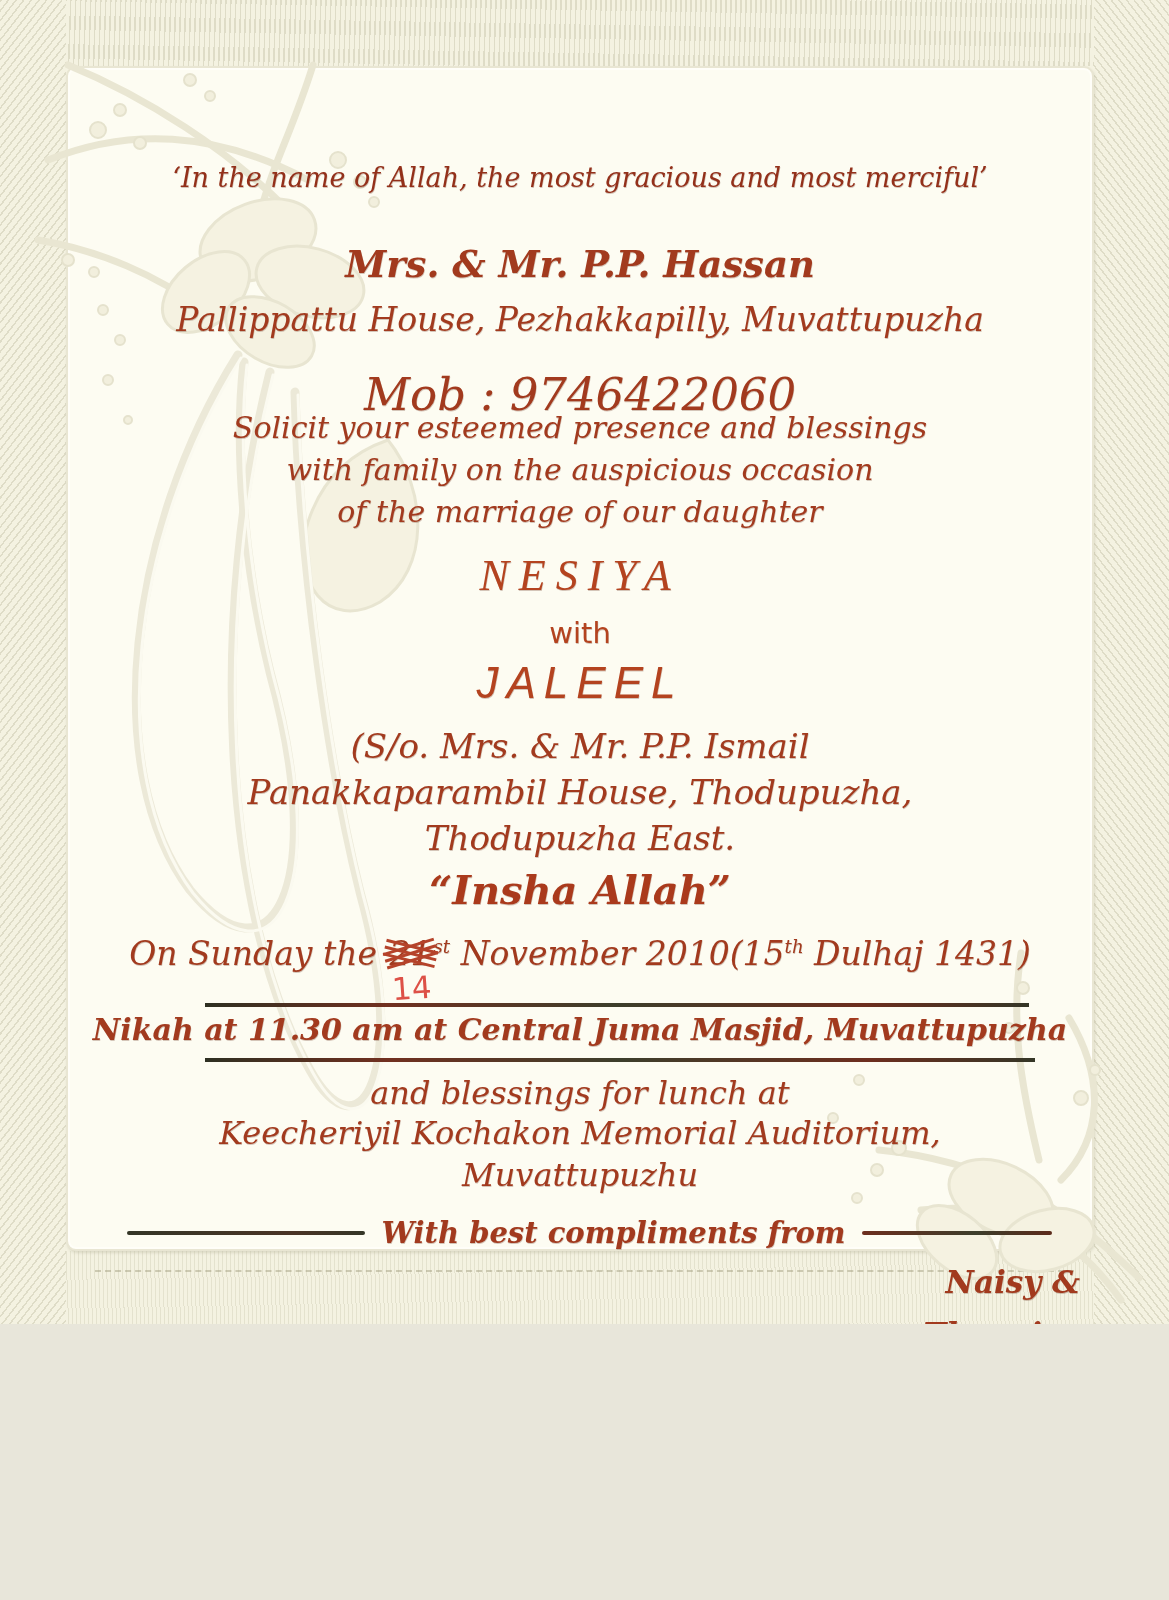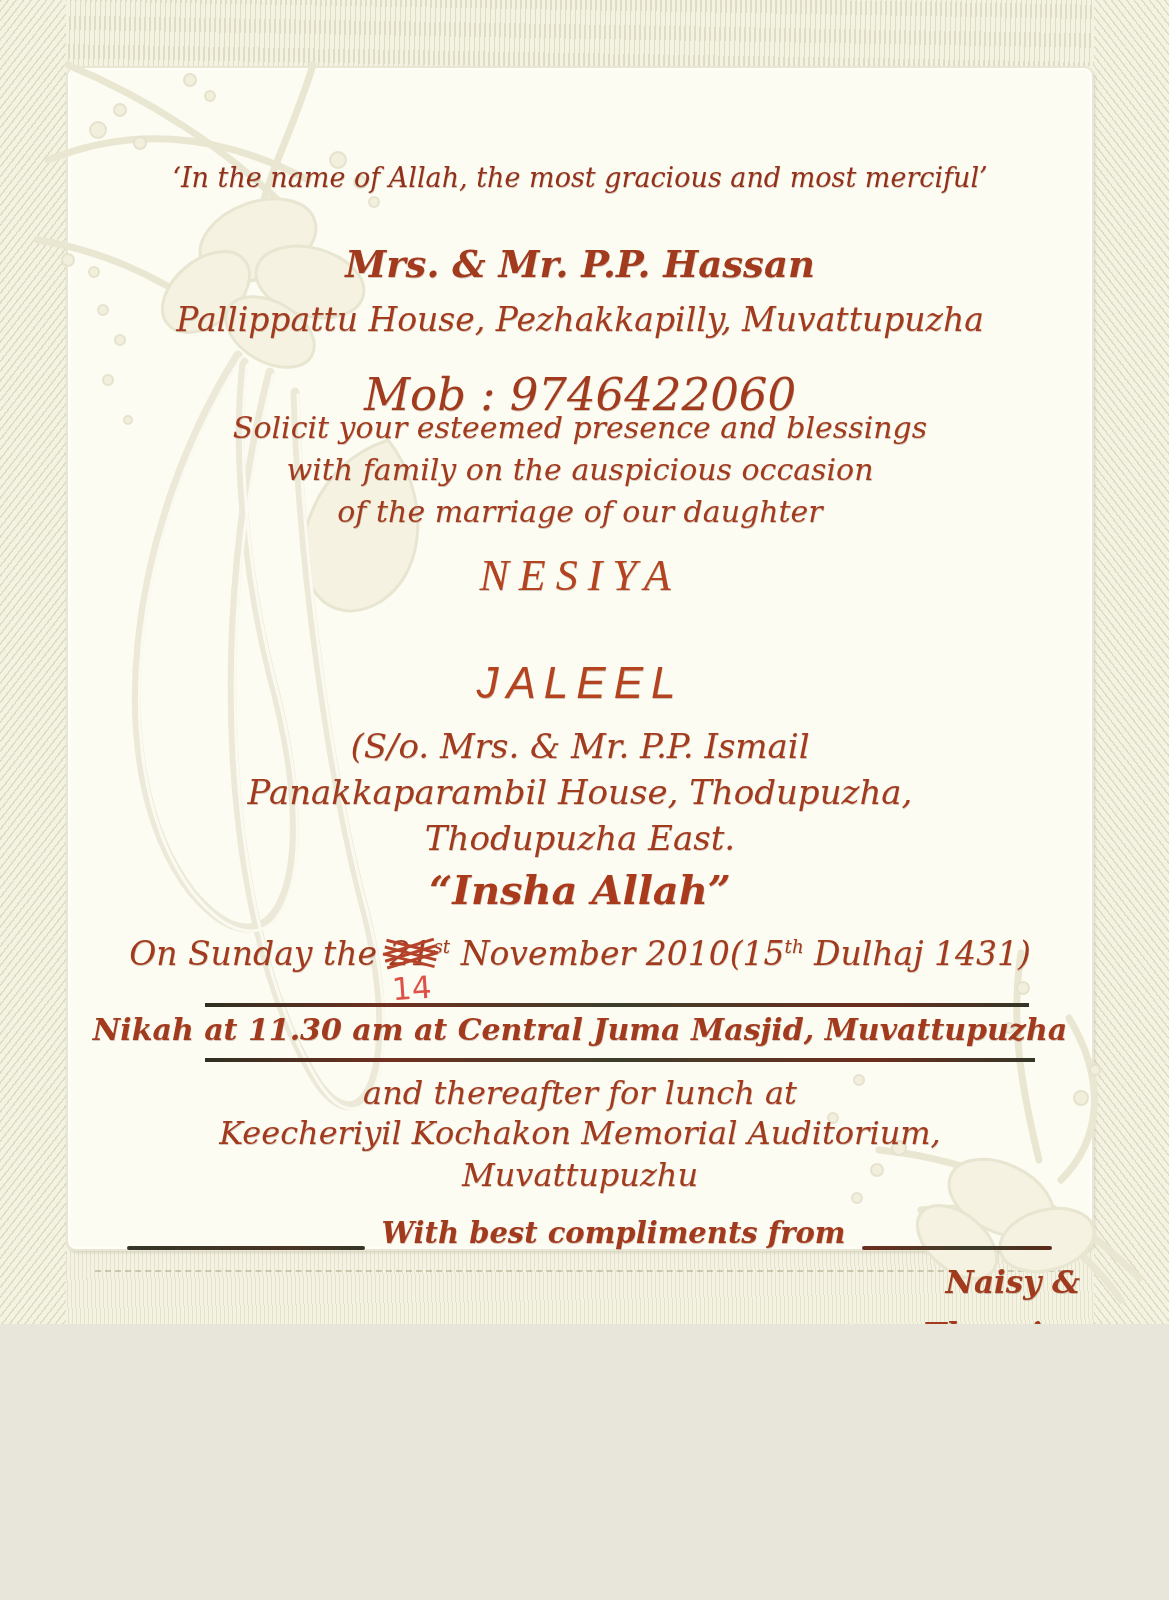--- a/index.html
+++ b/index.html
@@ -81,21 +81,21 @@
   .rule{position:absolute;height:4px;
     background:linear-gradient(90deg,#2e3022,#713020 22%,#3c3e2b 50%,#6d2e1e 80%,#343627);}
   .rule-1{top:1003px;left:205px;right:140px;}
   .rule-2{top:1058px;left:205px;right:134px;}
   .nikah{top:1012px;font-size:30px;font-weight:600;}
   .lunch1{top:1074px;font-size:32px;}
   .lunch2{top:1114px;font-size:32px;}
   .lunch3{top:1156px;font-size:32px;}
   .compliments-row{
     position:absolute;top:1216px;left:120px;right:110px;
-    display:flex;align-items:flex-end;justify-content:center;gap:16px;}
+    display:flex;align-items:center;justify-content:center;gap:16px;}
   .compliments-text{
     color:#a23a1e;font-style:italic;font-size:29px;font-weight:600;white-space:nowrap;
     text-shadow:0.5px 0.8px 0.5px rgba(90,30,10,.25);}
   .dash{height:4px;border-radius:2px;}
   .dash-left{width:238px;background:linear-gradient(90deg,#343627,#4a3425 70%,#343627);}
   .dash-right{width:190px;background:linear-gradient(90deg,#6d2e1e,#3c3e2b 60%,#5c2a1a);}
   .signatories{
     position:absolute;top:1256px;left:770px;width:310px;
     text-align:right;color:#a23a1e;font-style:italic;font-size:31px;
     line-height:52px;font-weight:600;
@@ -183,20 +183,21 @@
 
   <div class="line hosts-names">Mrs. &amp; Mr. P.P. Hassan</div>
   <div class="line hosts-address">Pallippattu House, Pezhakkapilly, Muvattupuzha</div>
   <div class="line hosts-mobile">Mob : 9746422060</div>
 
   <div class="line inv1">Solicit your esteemed presence and blessings</div>
   <div class="line inv2">with family on the auspicious occasion</div>
   <div class="line inv3">of the marriage of our daughter</div>
 
   <div class="line bride">NESIYA</div>
+  <div class="line with-word">with</div>
   <div class="line groom">JALEEL</div>
 
   <div class="line gd1">(S/o. Mrs. &amp; Mr. P.P. Ismail</div>
   <div class="line gd2">Panakkaparambil House, Thodupuzha,</div>
   <div class="line gd3">Thodupuzha East.</div>
 
   <div class="line blessing">“Insha Allah”</div>
 
   <div class="line date-line">
     <span>On Sunday the</span>
@@ -205,21 +206,21 @@
       <span class="handwritten">14</span>
     </span>
     <span>November 2010(15</span><sup>th</sup>
     <span>Dulhaj 1431)</span>
   </div>
 
   <div class="rule rule-1"></div>
   <div class="line nikah">Nikah at 11.30 am at Central Juma Masjid, Muvattupuzha</div>
   <div class="rule rule-2"></div>
 
-  <div class="line lunch1">and thereafter for lunch at</div>
+  <div class="line lunch1">and blessings for lunch at</div>
   <div class="line lunch2">Keecheriyil Kochakon Memorial Auditorium,</div>
   <div class="line lunch3">Muvattupuzhu</div>
 
   <div class="compliments-row">
     <span class="dash dash-left"></span>
     <span class="compliments-text">With best compliments from</span>
     <span class="dash dash-right"></span>
   </div>
 
   <div class="signatories">

